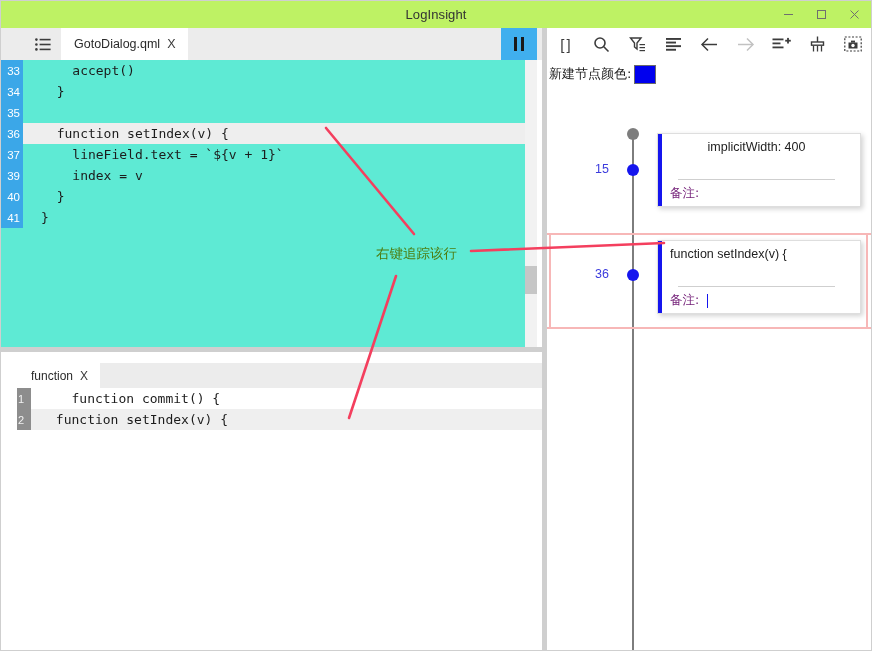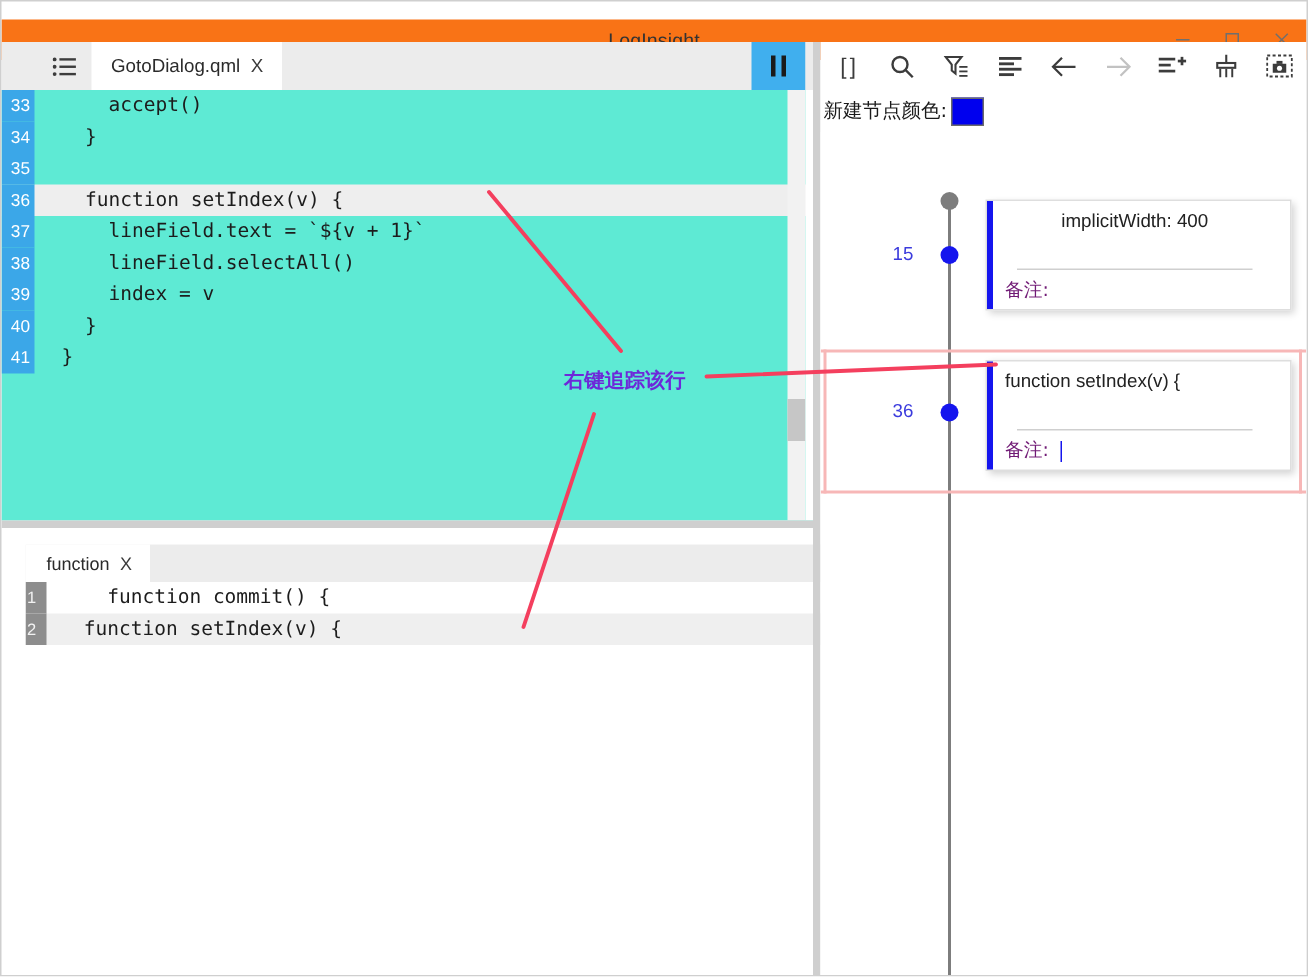--- a/index.html
+++ b/index.html
@@ -14,22 +14,22 @@
     position: relative;
     width: 872px; height: 651px;
     background: #ffffff;
     border: 1px solid #cfcfcf;
     overflow: hidden;
   }
 
   
   .titlebar {
     position: absolute; left: 0; top: 0; width: 870px; height: 27px;
-    background: #f97316;
-    display: flex; align-items: center; justify-content: center; margin-top: 12px;
+    background: #bef264;
+    display: flex; align-items: center; justify-content: center;
   }
   .titlebar .title {
     font-size: 13px; color: #333333; letter-spacing: 0.1px;
   }
   .winctl {
     position: absolute; top: 0; right: 0; height: 27px;
     display: flex; align-items: stretch;
   }
   .winbtn {
     width: 33px; display: flex; align-items: center; justify-content: center;
@@ -258,24 +258,23 @@
     display: inline-block; width: 1px; height: 14px; background: #1515ee;
   }
 
   
   .anno-svg {
     position: absolute; left: 0; top: 0; width: 872px; height: 651px;
     pointer-events: none;
   }
   .anno-label {
     position: absolute;
-    font-size: 13.5px; color: #6d28d9;
+    font-size: 13.5px; color: #4d7c0f;
     font-family: "DejaVu Sans", sans-serif;
     white-space: nowrap;
-    font-weight: bold;
   }
 </style>
 </head>
 <body>
 
 <div id="app">
 
   <div class="titlebar">
     <span class="title">LogInsight</span>
     <div class="winctl">
@@ -337,24 +336,20 @@
           <div class="ln">35</div>
           <div class="src"></div>
         </div>
         <div class="code-row hl">
           <div class="ln">36</div>
           <div class="src">  function setIndex(v) {</div>
         </div>
         <div class="code-row">
           <div class="ln">37</div>
           <div class="src">    lineField.text = `${v + 1}`</div>
-        </div>
-        <div class="code-row">
-          <div class="ln">38</div>
-          <div class="src">    lineField.selectAll()</div>
         </div>
         <div class="code-row">
           <div class="ln">39</div>
           <div class="src">    index = v</div>
         </div>
         <div class="code-row">
           <div class="ln">40</div>
           <div class="src">  }</div>
         </div>
         <div class="code-row">

